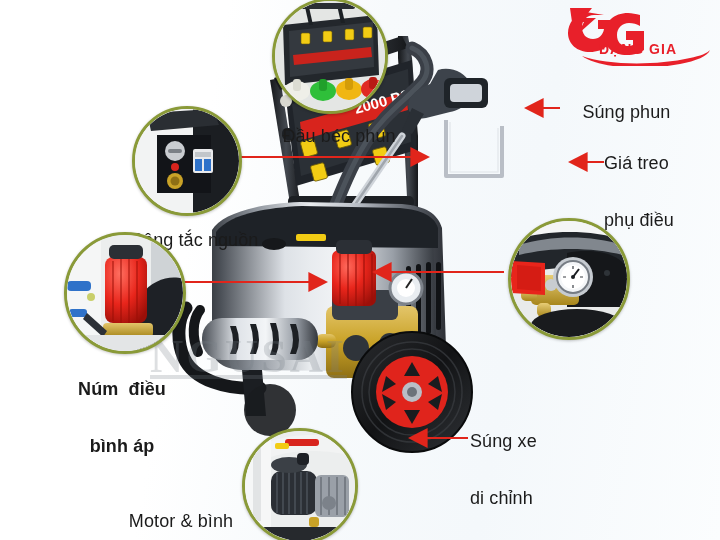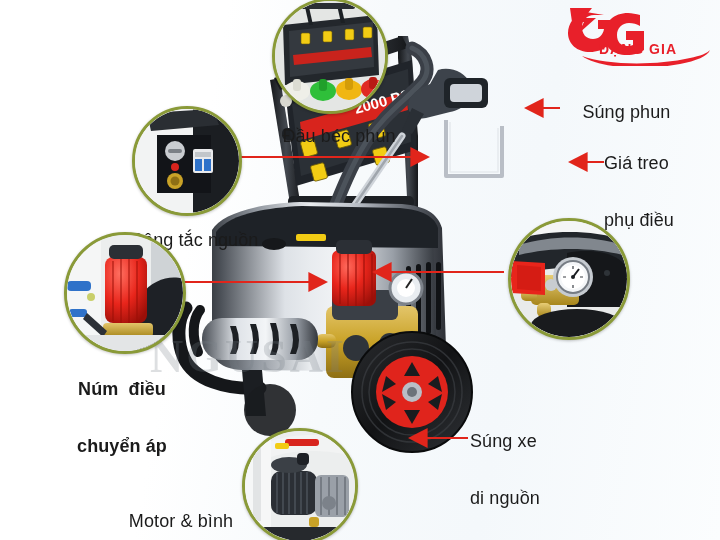--- a/index.html
+++ b/index.html
@@ -29,21 +29,21 @@
   .label{position:absolute;color:#1b1b1b;font-size:18px;line-height:19px;
     letter-spacing:.1px;white-space:pre;}
   .label.c{text-align:center;}
 
   
   .arrow{position:absolute;height:10px;pointer-events:none;}
 
   
   .wm{position:absolute;left:150px;top:330px;width:330px;height:60px;
     color:rgba(120,128,136,.25);font-size:46px;font-weight:bold;
-    letter-spacing:3px;font-family:"Liberation Serif",serif;}
+    letter-spacing:3px;font-family:"Liberation Serif",serif;text-decoration:underline;}
 </style>
 </head>
 <body>
 
 <div id="stage">
 
   <div class="logo">
     <svg viewBox="0 0 150 62" width="150" height="62" aria-hidden="true">
       <g fill="#e8202a">
         <path d="M8 4 L30 4 L22 14 L34 14 L16 30 L22 18 L10 18 Z"></path>
@@ -355,21 +355,21 @@
             <stop offset="1" stop-color="#a7861c"></stop>
           </linearGradient>
         </defs>
         <path d="M20 78 L40 96 L36 102 L16 84 Z" fill="#2c3036"></path>
         <rect x="0" y="100" width="116" height="16" fill="#e3e5e6"></rect>
       </svg>
     </div>
   </div>
   <div class="label c" style="left:56px;top:342px;width:132px;font-weight:bold;">
     <div>Núm  điều</div>
-    <div>chuyển áp</div>
+    <div>bình áp</div>
   </div>
 
   <div class="callout" style="left:242px;top:428px;width:110px;height:110px;">
     <div class="inner">
       <svg viewBox="0 0 110 110" width="110" height="110" aria-hidden="true">
         <rect width="110" height="110" fill="#eceeee"></rect>
         <rect x="0" y="0" width="26" height="110" fill="#f6f7f7"></rect>
         <rect x="8" y="8" width="8" height="82" fill="#e2e4e5"></rect>
         <path d="M26 10 C50 2 84 2 110 10 L110 26 C84 18 50 18 26 26 Z" fill="#f2f3f3"></path>
         <rect x="40" y="8" width="34" height="7" rx="3" fill="#d8241d"></rect>
@@ -456,16 +456,16 @@
     <span>Súng phun</span>
   </div>
 
   <div class="label" style="left:604px;top:116px;">
     <div>Giá treo</div>
     <div>phụ điều</div>
   </div>
 
   <div class="label" style="left:470px;top:394px;">
     <div>Súng xe</div>
-    <div>di nguồn</div>
+    <div>di chỉnh</div>
   </div>
 
 </div>
 
 </body></html>

